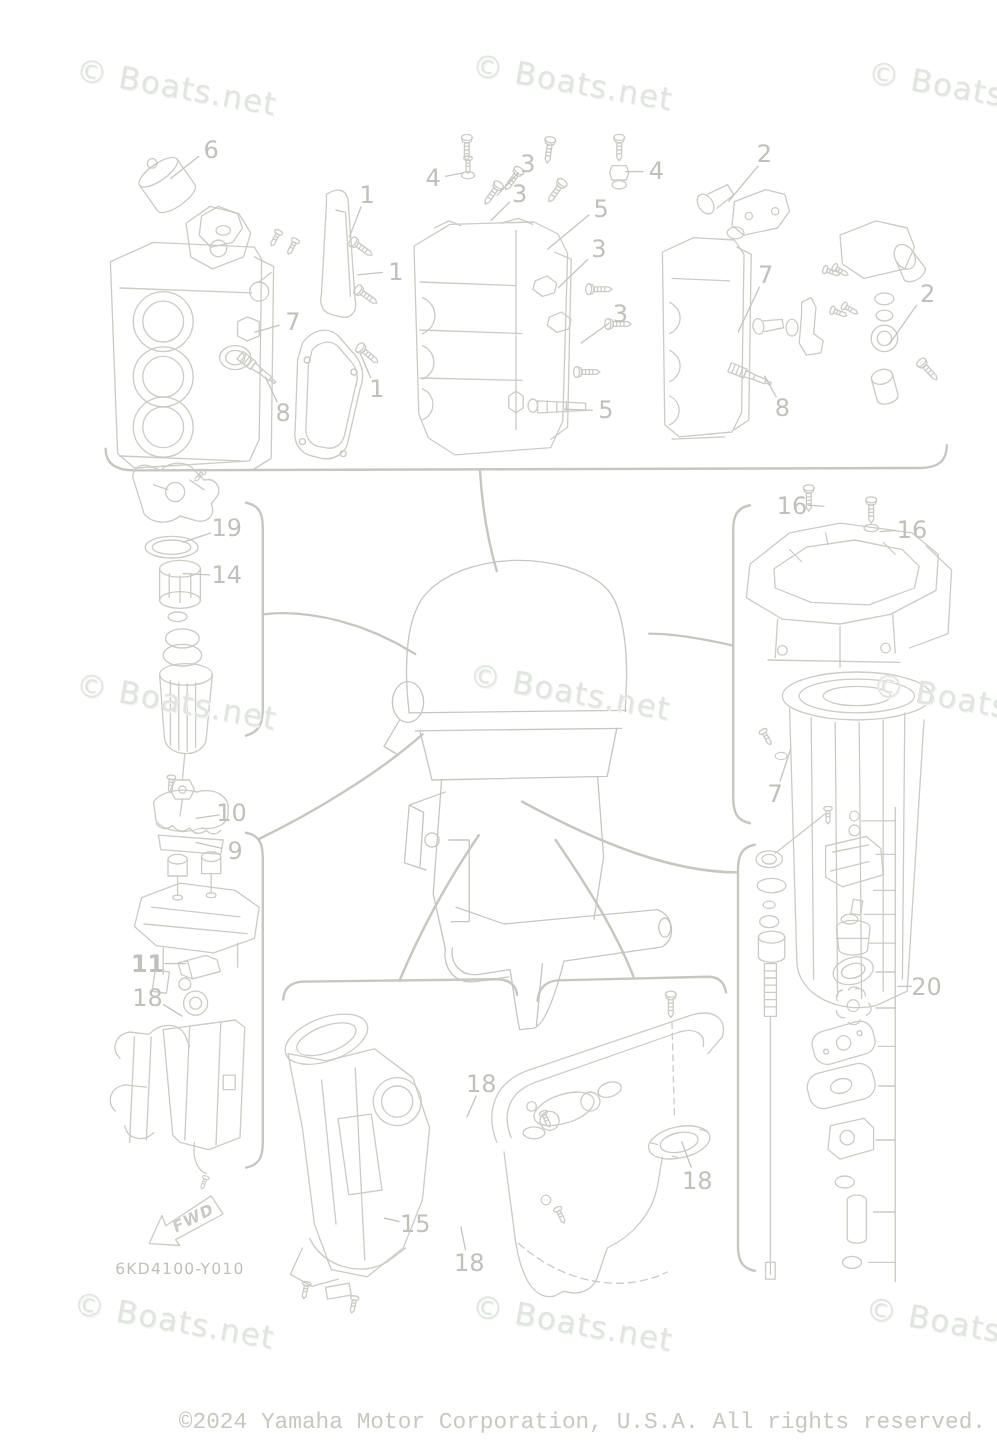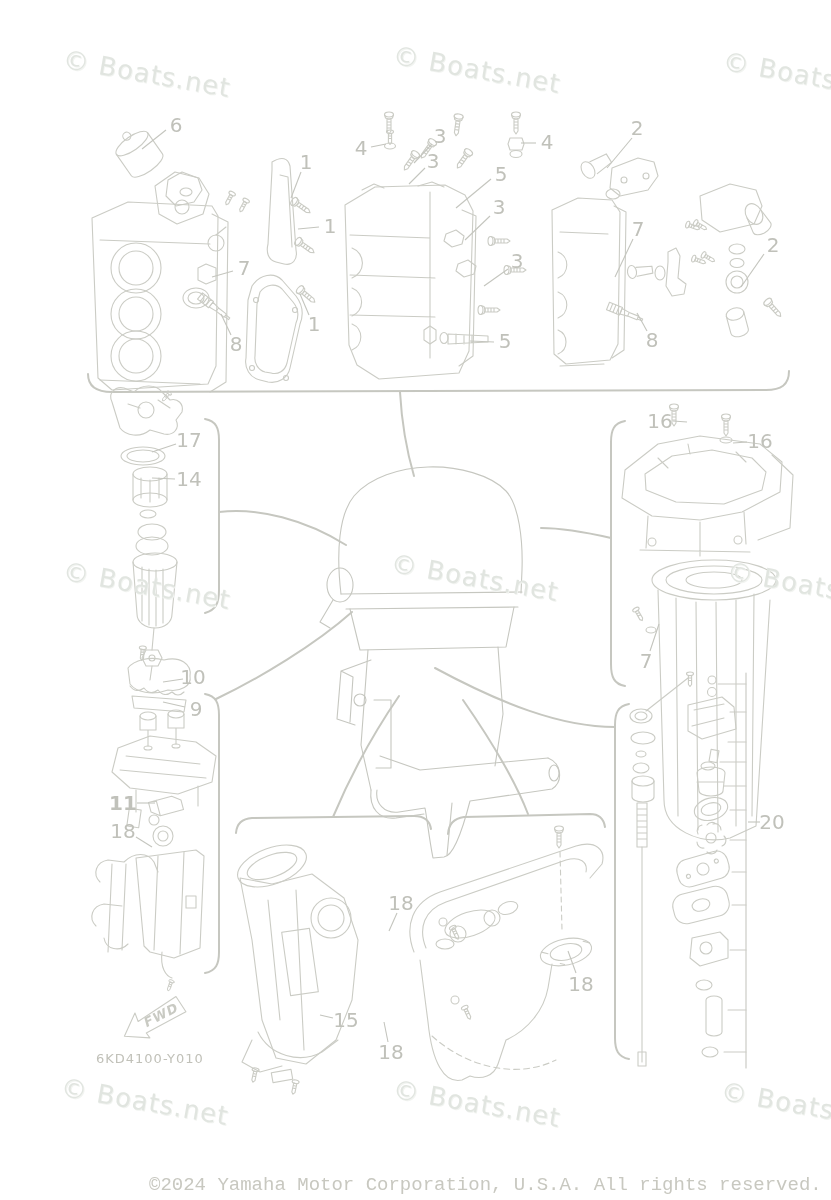--- a/index.html
+++ b/index.html
@@ -449,21 +449,21 @@
       <div class="co" style="left: 306px; top: 162px;">1</div>
       <div class="co" style="left: 330px; top: 226px;">1</div>
       <div class="co" style="left: 638px; top: 229px;">7</div>
       <div class="co" style="left: 773px; top: 245px;">2</div>
       <div class="co" style="left: 244px; top: 268px;">7</div>
       <div class="co" style="left: 517px; top: 261px;">3</div>
       <div class="co" style="left: 314px; top: 324px;">1</div>
       <div class="co" style="left: 236px; top: 344px;">8</div>
       <div class="co" style="left: 505px; top: 341px;">5</div>
       <div class="co" style="left: 652px; top: 340px;">8</div>
-      <div class="co" style="left: 189px; top: 440px;">17</div>
+      <div class="co" style="left: 189px; top: 440px;">19</div>
       <div class="co" style="left: 189px; top: 479px; text-align: center;">14</div>
       <div class="co" style="left: 660px; top: 421px;">16</div>
       <div class="co" style="left: 760px; top: 441px;">16</div>
       <div class="co" style="left: 646px; top: 661px;">7</div>
       <div class="co" style="left: 193px; top: 677px;">10</div>
       <div class="co" style="left: 196px; top: 709px;">9</div>
       <div class="co" style="left: 123px; top: 803px; font-weight: bold;">11</div>
       <div class="co" style="left: 123px; top: 831px;">18</div>
       <div class="co" style="left: 772px; top: 822px;">20</div>
       <div class="co" style="left: 401px; top: 903px;">18</div>

